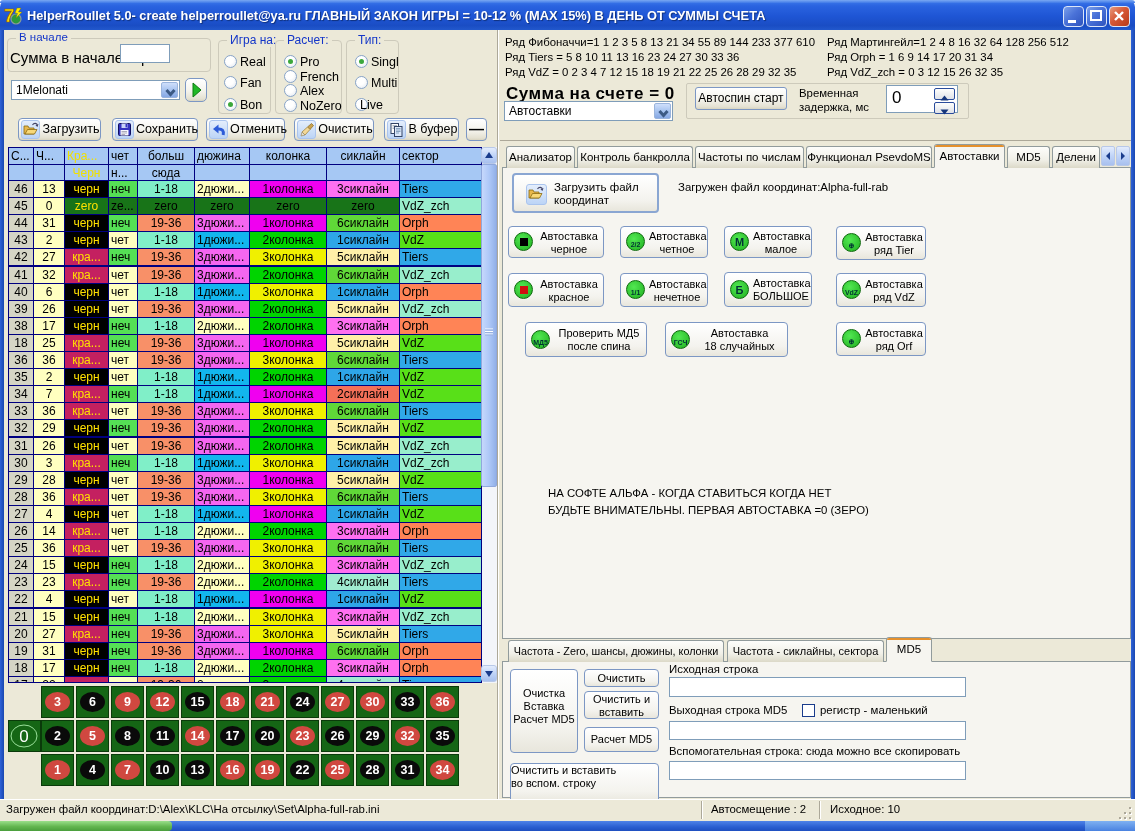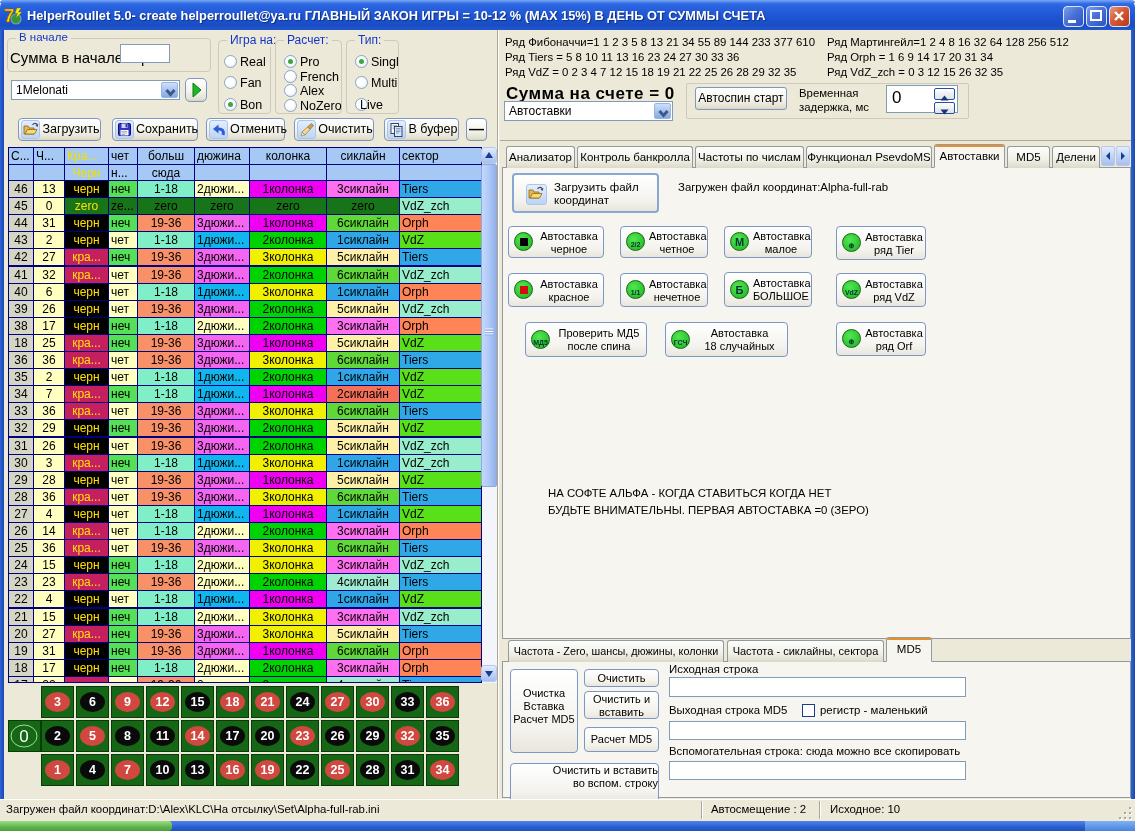--- a/index.html
+++ b/index.html
@@ -782,21 +782,21 @@
 <div class="tab" style="left:727px;top:640px;width:157px;line-height:20px;font-size:11px;">Частота - сиклайны, сектора</div>
 <div class="tab act" style="left:886px;top:637px;width:46px;height:25px;line-height:22px;border-bottom:1px solid #f6f5f0;z-index:5;font-size:11.5px;">MD5</div>
 <div class="abtn" style="left:510px;top:669px;width:68px;height:84px;">
     <div style="position:absolute;top:17px;width:100%;text-align:center;">Очистка<br>Вставка<br>Расчет MD5</div>
   </div>
 <div class="abtn" style="left:584px;top:669px;width:75px;height:18px;line-height:16px;text-align:center;">Очистить</div>
 <div class="abtn" style="left:584px;top:691px;width:75px;height:28px;text-align:center;">
     <div style="position:absolute;top:1px;width:100%;">Очистить и<br>вставить</div>
   </div>
 <div class="abtn" style="left:584px;top:727px;width:75px;height:25px;line-height:23px;text-align:center;">Расчет MD5</div>
-<div class="abtn" style="left:510px;top:763px;width:149px;height:41px;text-align:right;">
+<div class="abtn" style="left:510px;top:763px;width:149px;height:41px;text-align:left;">
     <div style="position:absolute;top:0px;width:100%;">Очистить и  вставить<br>во вспом. строку</div>
   </div>
 <div class="lbl" style="left:669px;top:663px;">Исходная строка</div>
 <div class="tfield" style="left:669px;top:677px;width:297px;height:20px;"></div>
 <div class="lbl" style="left:669px;top:704px;">Выходная строка MD5</div>
 <div class="chk" style="left:802px;top:704px;"></div>
 <div class="lbl" style="left:820px;top:704px;">регистр  - маленький</div>
 <div class="tfield" style="left:669px;top:721px;width:297px;height:19px;"></div>
 <div class="lbl" style="left:669px;top:745px;">Вспомогательная строка: сюда можно все скопировать</div>
 <div class="tfield" style="left:669px;top:761px;width:297px;height:19px;"></div>

